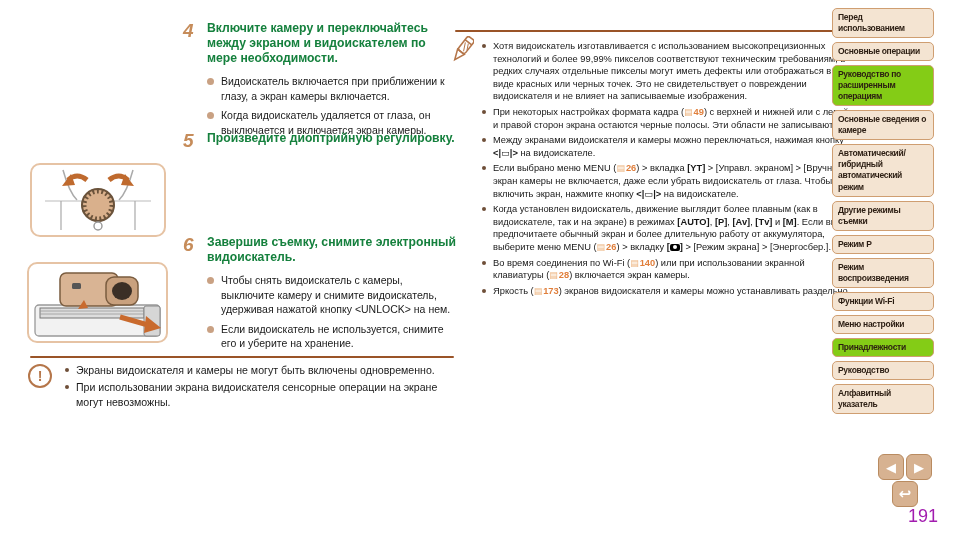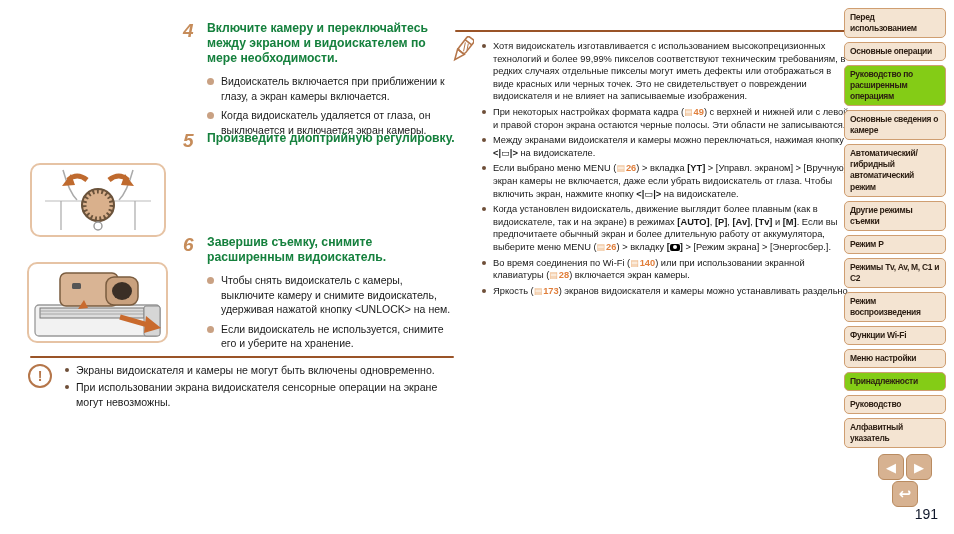--- a/index.html
+++ b/index.html
@@ -59,21 +59,21 @@
   .cam-ico{
     display:inline-block;width:10px;height:7px;background:#000;border-radius:2px;
     position:relative;vertical-align:-1px;
   }
   .cam-ico::after{
     content:"";position:absolute;left:3px;top:1.5px;width:4px;height:4px;
     border-radius:50%;background:#fff;
   }
   
   .sidebar{
-    position:absolute;right:8px;top:8px;width:102px;
+    position:absolute;right:20px;top:8px;width:102px;
     display:flex;flex-direction:column;gap:4px;
   }
   .sb-item{
     background:#f4e4d2;border:1px solid #cf9e71;border-radius:5px;
     padding:3px 5px;font-weight:bold;font-size:8.5px;line-height:1.3;
     letter-spacing:-0.3px;color:#2b1d12;cursor:pointer;
     box-shadow:0 1px 0 #d8b astronomy;
     box-shadow:0 1px 0 #dcb astute;
     box-shadow:none;
   }
@@ -81,21 +81,21 @@
   
   .nav-btn{
     position:absolute;width:24px;height:24px;
     background:#d7b291;border:1px solid #b98b60;border-radius:6px;
     color:#fff;display:flex;align-items:center;justify-content:center;
     font-size:13px;font-weight:bold;cursor:pointer;
   }
   #btn-prev{left:878px;top:454px;}
   #btn-next{left:906px;top:454px;}
   #btn-return{left:892px;top:481px;font-size:15px;}
-  .page-num{position:absolute;right:16px;top:506px;font-size:14px;color:#0f172a;}
+  .page-num{position:absolute;right:16px;top:506px;font-size:18px;color:#a21caf;}
 </style>
 </head>
 <body>
 
 <section>
 
   <div class="step" id="step4">
     <div class="step-num">4</div>
     <div>
       <div class="step-title">Включите камеру и переключайтесь между экраном и видоискателем по мере необходимости.</div>
@@ -109,21 +109,21 @@
   <div class="step" id="step5">
     <div class="step-num">5</div>
     <div>
       <div class="step-title">Произведите диоптрийную регулировку.</div>
     </div>
   </div>
 
   <div class="step" id="step6">
     <div class="step-num">6</div>
     <div>
-      <div class="step-title">Завершив съемку, снимите расширенным видоискатель.</div>
+      <div class="step-title">Завершив съемку, снимите электронный видоискатель.</div>
       <ul class="bullets">
           <li>Чтобы снять видоискатель с камеры, выключите камеру и снимите видоискатель, удерживая нажатой кнопку &lt;UNLOCK&gt; на нем.</li>
           <li>Если видоискатель не используется, снимите его и уберите на хранение.</li>
         </ul>
     </div>
   </div>
 
   <div class="figure" id="fig-diopter">
     <svg width="126" height="64" viewBox="0 0 126 64">
       <path d="M28 2 Q34 24 42 32" fill="none" stroke="#aaa" stroke-width="1.5"></path>
@@ -191,21 +191,20 @@
 </section>
 
 <nav class="sidebar" id="sidebar">
     <div class="sb-item">Перед использованием</div>
     <div class="sb-item">Основные операции</div>
     <div class="sb-item hl">Руководство по расширенным операциям</div>
     <div class="sb-item">Основные сведения о камере</div>
     <div class="sb-item">Автоматический/гибридный автоматический режим</div>
     <div class="sb-item">Другие режимы съемки</div>
     <div class="sb-item">Режим P</div>
-    <div class="sb-item">Режимы Tv, Av, M, C1 и C2</div>
     <div class="sb-item">Режим воспроизведения</div>
     <div class="sb-item">Функции Wi-Fi</div>
     <div class="sb-item">Меню настройки</div>
     <div class="sb-item hl">Принадлежности</div>
     <div class="sb-item">Руководство</div>
     <div class="sb-item">Алфавитный указатель</div>
   </nav>
 
 <div class="nav-btn" id="btn-prev">
   <span>◀</span>

